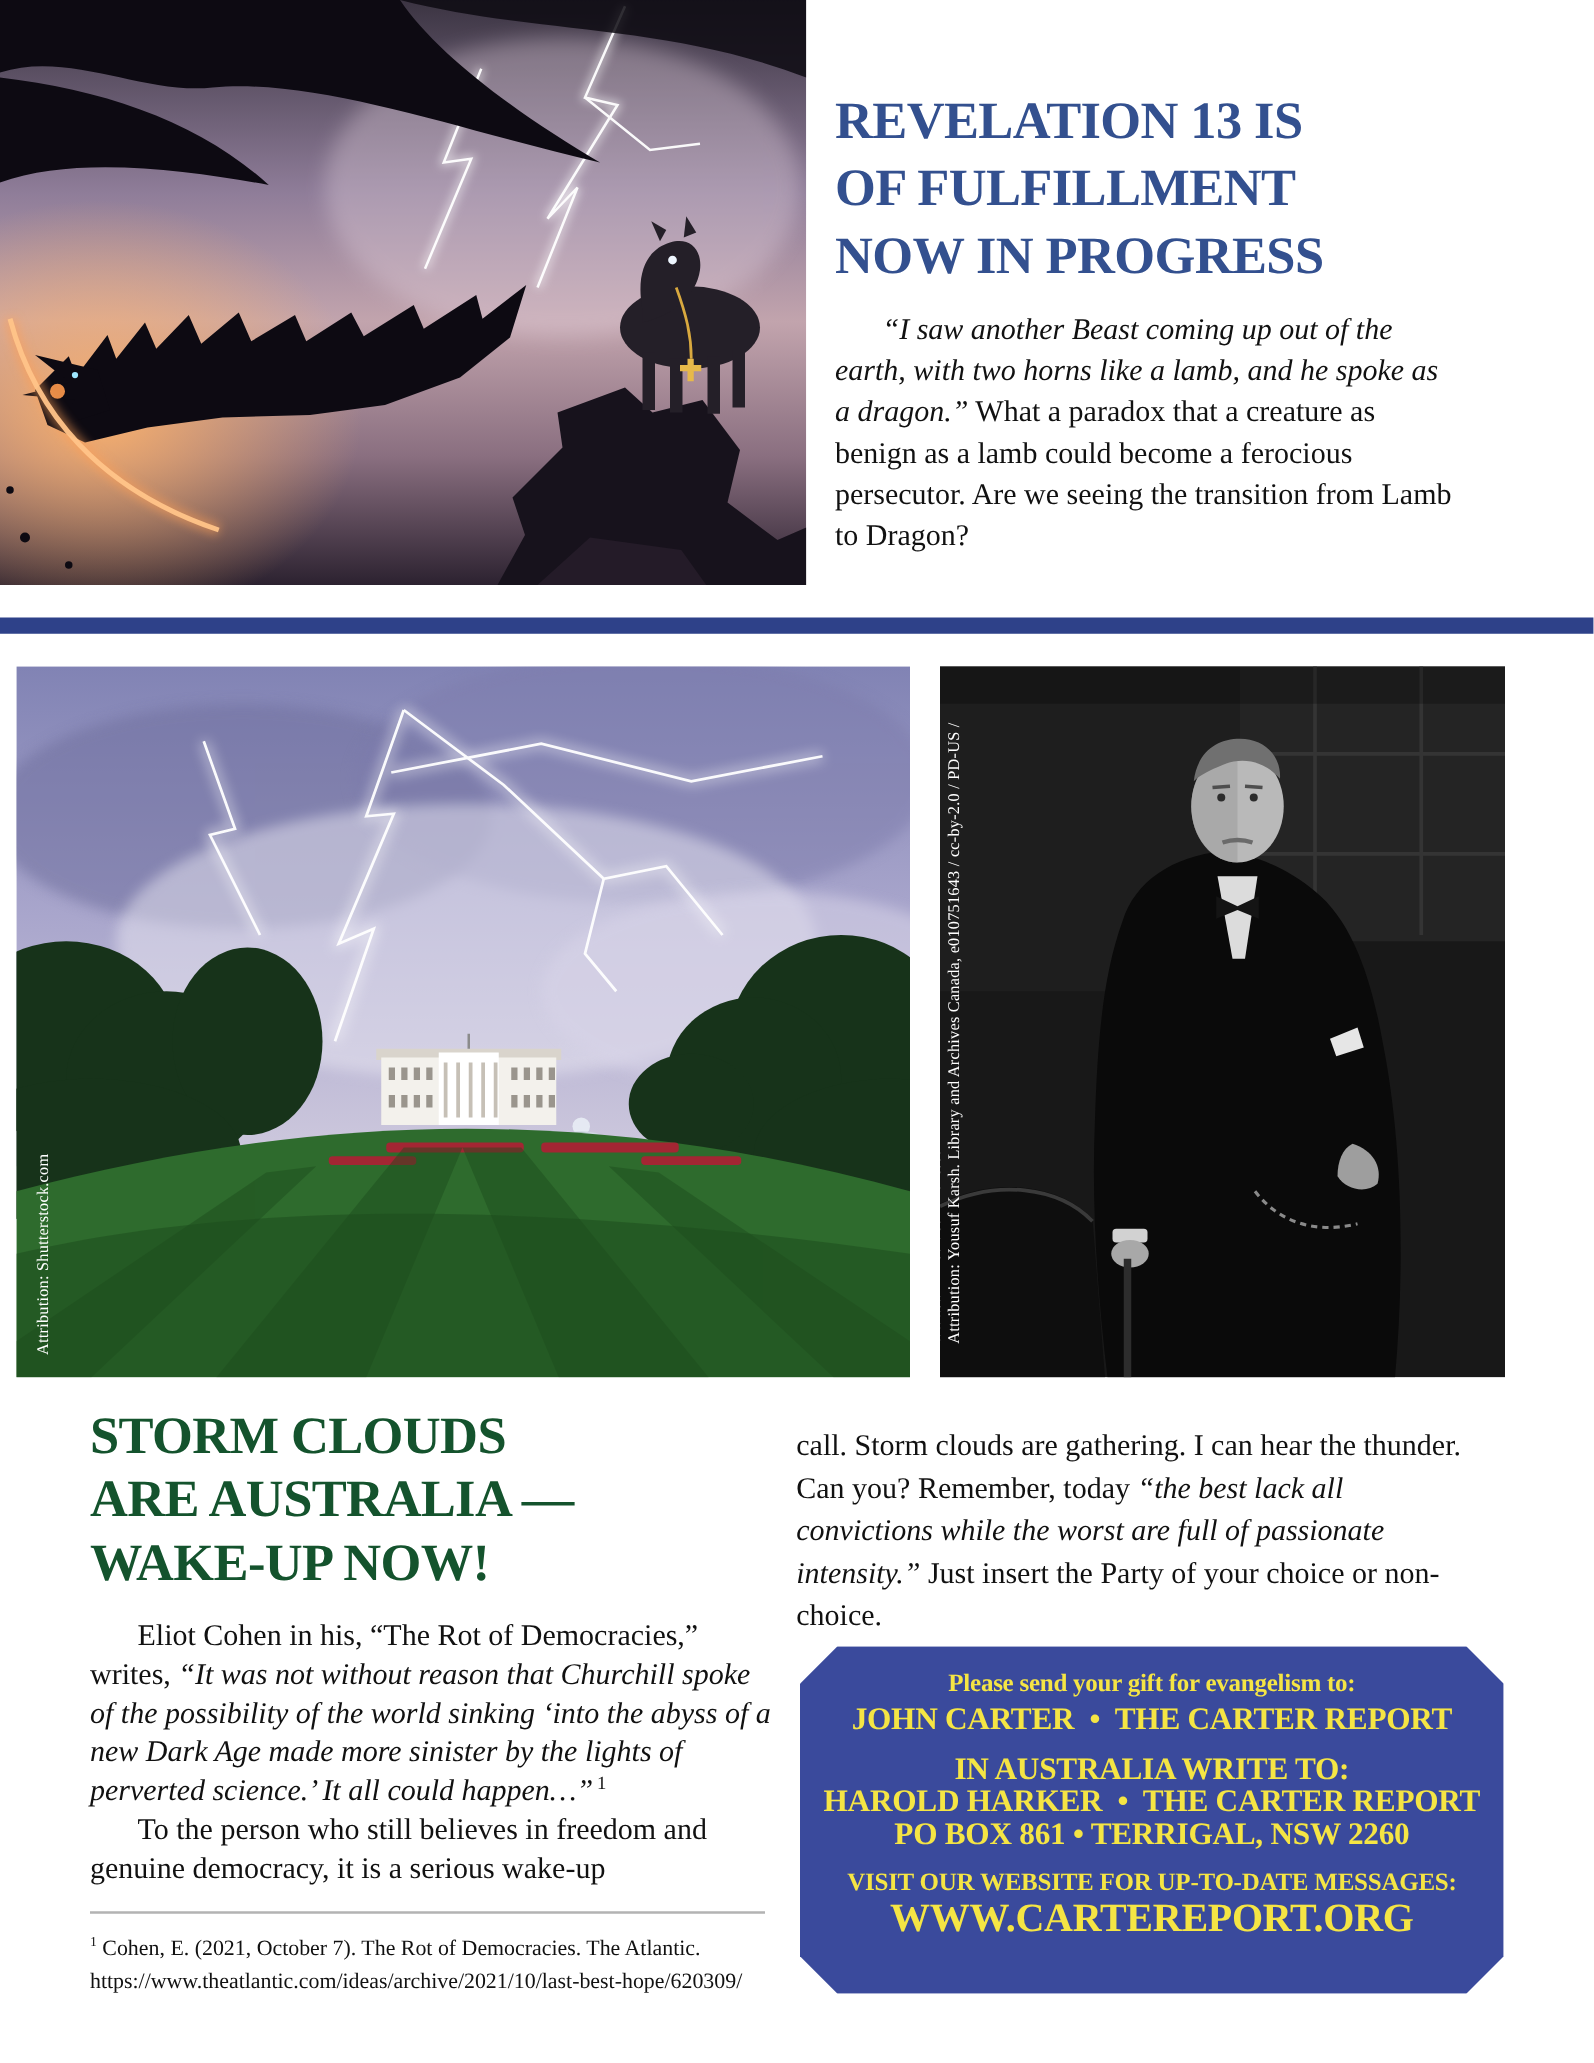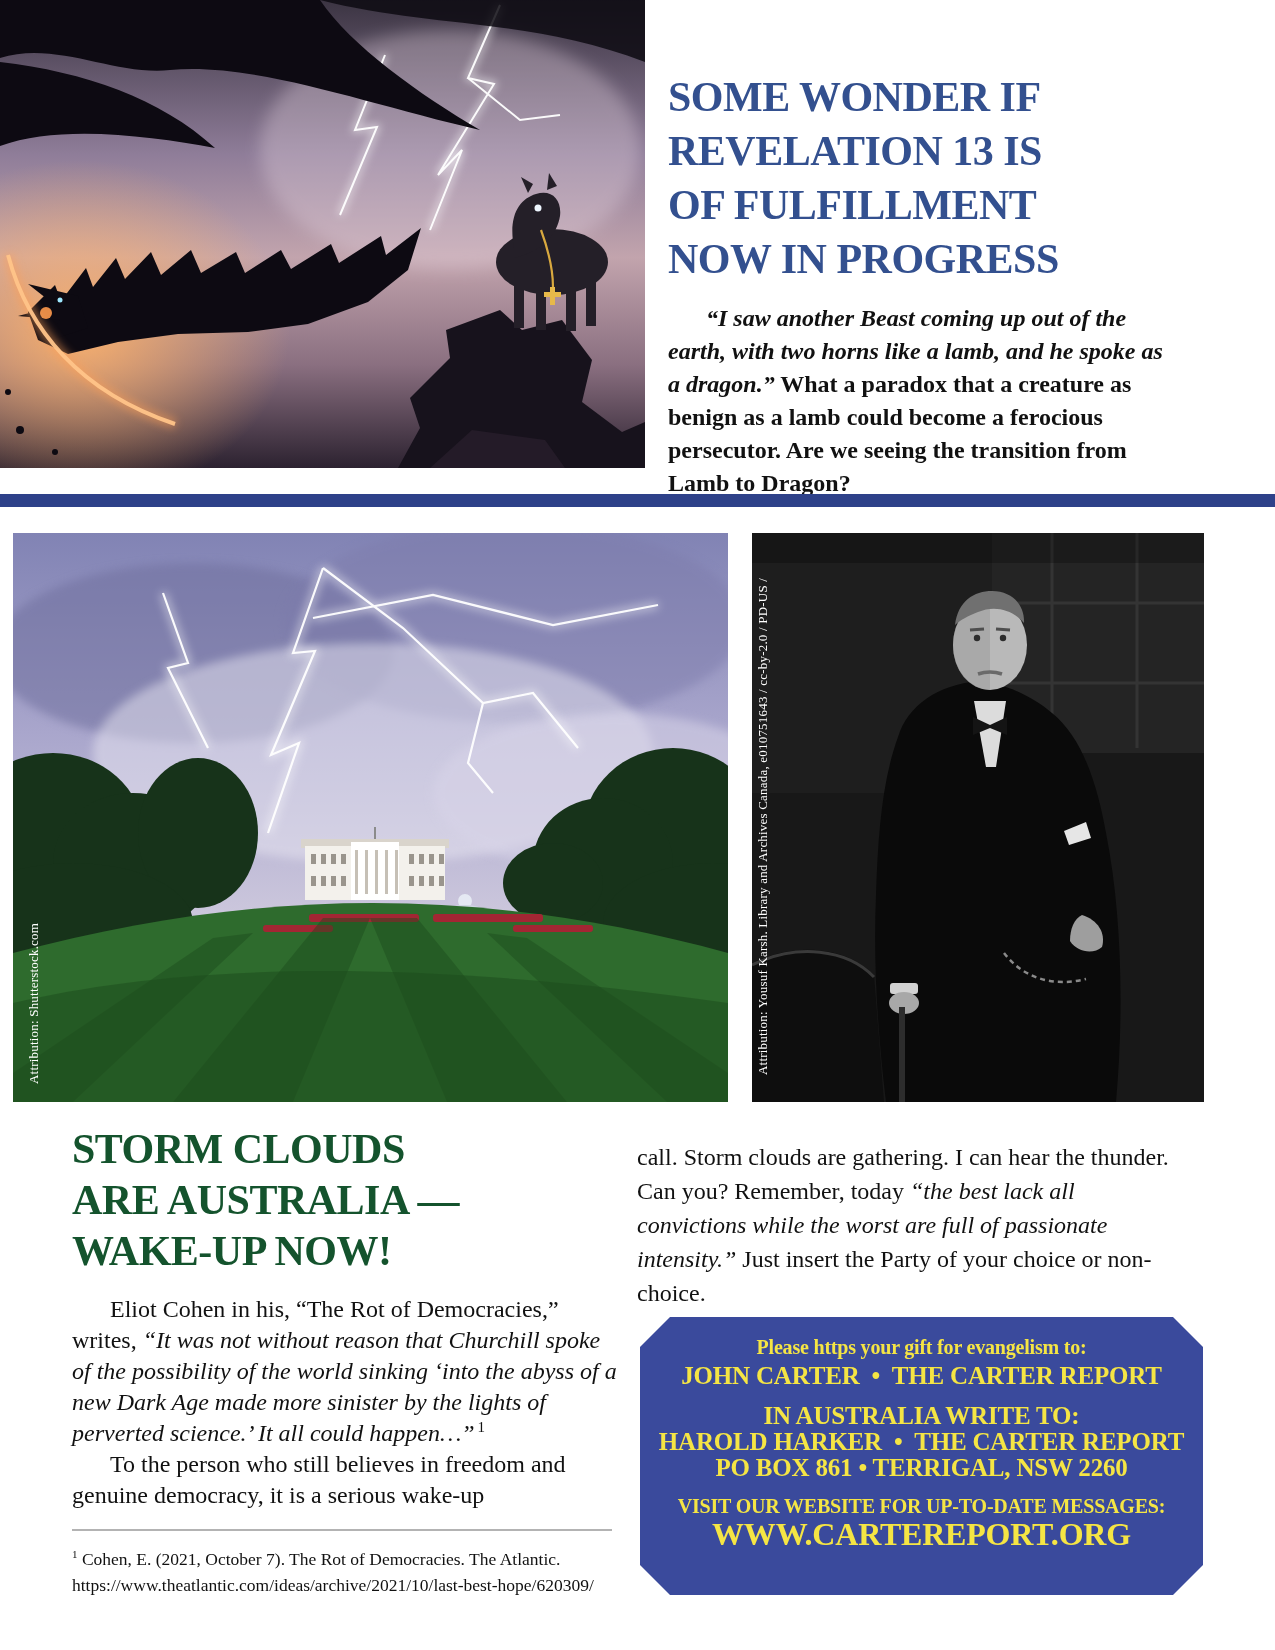--- a/index.html
+++ b/index.html
@@ -4,21 +4,21 @@
 <style>
   html,body{margin:0;padding:0;background:#ffffff;}
   .page{position:relative;width:1275px;height:1650px;background:#ffffff;overflow:hidden;
         font-family:"Liberation Serif","DejaVu Serif",serif;color:#111;}
   .fig{position:absolute;overflow:hidden;}
   .fig svg{display:block;width:100%;height:100%;}
   
   .dragon-fig{left:0;top:0;width:645px;height:468px;}
   .top-text{position:absolute;left:668px;top:70px;width:500px;}
   .big-head{font-weight:bold;color:#33508F;font-size:42px;line-height:54px;letter-spacing:-0.5px;}
-  .quote{margin:16px 0 0 0;font-size:24px;line-height:33px;text-indent:38px;font-weight:bold;}
+  .quote{margin:16px 0 0 0;font-size:24px;line-height:33px;text-indent:38px;}
   .italic{font-style:italic;}
   .divider{position:absolute;left:0;top:494px;width:1275px;height:13px;background:#2E4189;}
   
   .wh-fig{left:13px;top:533px;width:715px;height:569px;}
   .ch-fig{left:752px;top:533px;width:452px;height:569px;}
   .attr{position:absolute;white-space:nowrap;color:#fff;font-size:13px;line-height:15px;
         transform:rotate(-90deg);transform-origin:0 100%;letter-spacing:0.2px;}
   .attr-wh{left:28px;top:536px;height:15px;}
   .attr-ch1{left:18px;top:527px;height:15px;}
   .attr-ch2{left:3px;top:527px;height:15px;}
@@ -112,21 +112,20 @@
       </g>
       <circle cx="538" cy="208" r="3.5" fill="#eef6ff"></circle>
       <path d="M541,230 C549,252 553,268 553,287" stroke="#d9a93f" stroke-width="2.2" fill="none"></path>
       <rect x="550" y="287" width="5" height="18" fill="#e7b94a"></rect>
       <rect x="544" y="292" width="17" height="5" fill="#e7b94a"></rect>
     </svg>
   </figure>
 
   <div class="top-text">
     <div class="big-head">
-      <div>SOME WONDER IF</div>
       <div>REVELATION 13 IS</div>
       <div>OF FULFILLMENT</div>
       <div>NOW IN PROGRESS</div>
     </div>
     <p class="quote"><span class="italic">“I saw another Beast coming up out of the earth, with two horns like a lamb, and he spoke as a dragon.”</span><span> What a paradox that a creature as benign as a lamb could become a ferocious persecutor. Are we seeing the transition from Lamb to Dragon?</span></p>
   </div>
 
   <div class="divider"></div>
 
   <figure class="fig wh-fig" style="margin:0">
@@ -271,21 +270,21 @@
     <p class="body-p p2">To the person who still believes in freedom and genuine democracy, it is a serious wake-up</p>
     <div class="rule"></div>
     <p class="footnote"><sup>1</sup><span> Cohen, E. (2021, October 7). The Rot of Democracies. The Atlantic. https://www.theatlantic.com/ideas/archive/2021/10/last-best-hope/620309/</span></p>
   </div>
 
   <div class="right-col">
     <p class="body-p"><span>call. Storm clouds are gathering. I can hear the thunder. Can you? Remember, today </span><span class="italic">“the best lack all convictions while the worst are full of passionate intensity.”</span><span> Just insert the Party of your choice or non-choice.</span></p>
   </div>
 
   <div class="gift-box">
-    <div class="gb-l1">Please https your gift for evangelism to:</div>
+    <div class="gb-l1">Please send your gift for evangelism to:</div>
     <div class="gb-l2">JOHN CARTER &nbsp;•&nbsp; THE CARTER REPORT</div>
     <div class="gb-gap"></div>
     <div class="gb-l4">IN AUSTRALIA WRITE TO:</div>
     <div class="gb-l5">HAROLD HARKER &nbsp;•&nbsp; THE CARTER REPORT</div>
     <div class="gb-l6">PO BOX 861 • TERRIGAL, NSW 2260</div>
     <div class="gb-gap"></div>
     <div class="gb-l7">VISIT OUR WEBSITE FOR UP-TO-DATE MESSAGES:</div>
     <div class="gb-l8">WWW.CARTEREPORT.ORG</div>
   </div>
 

